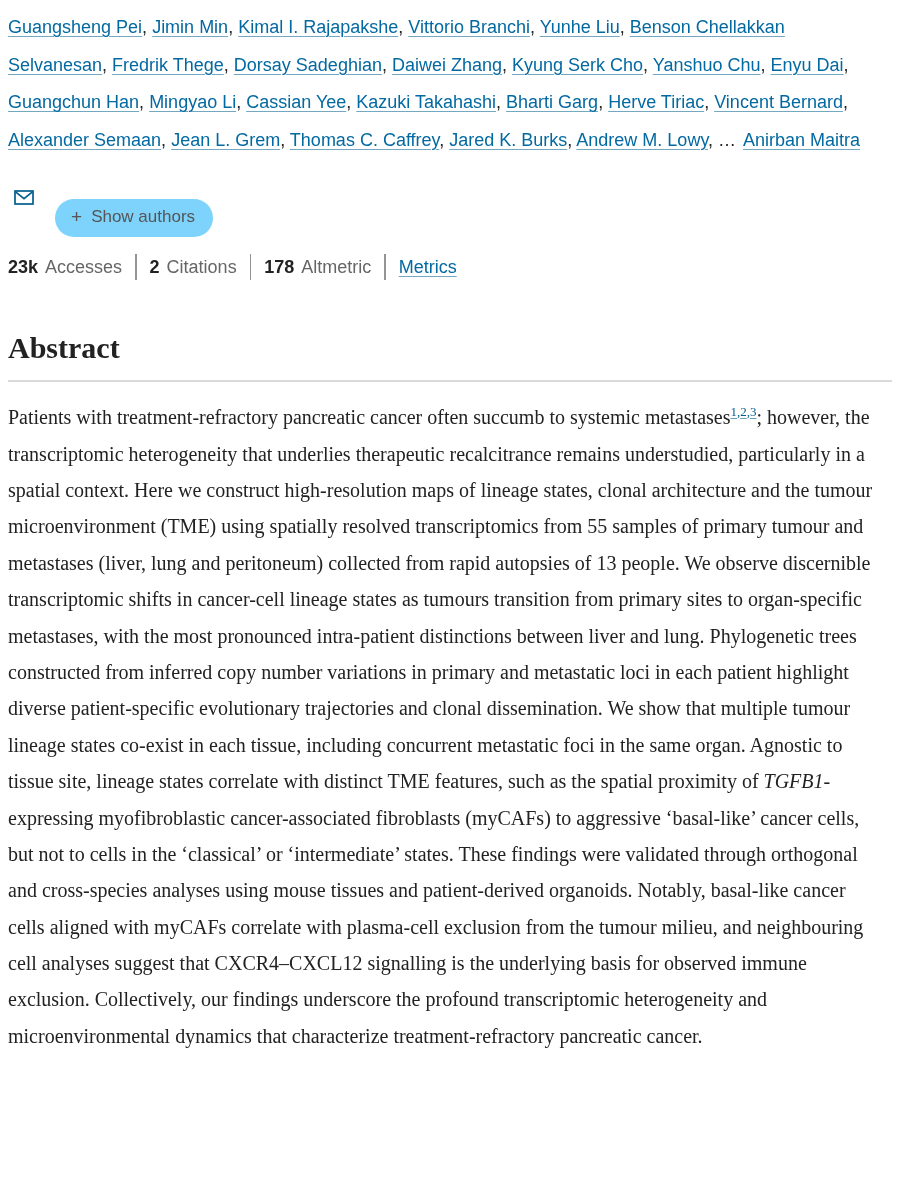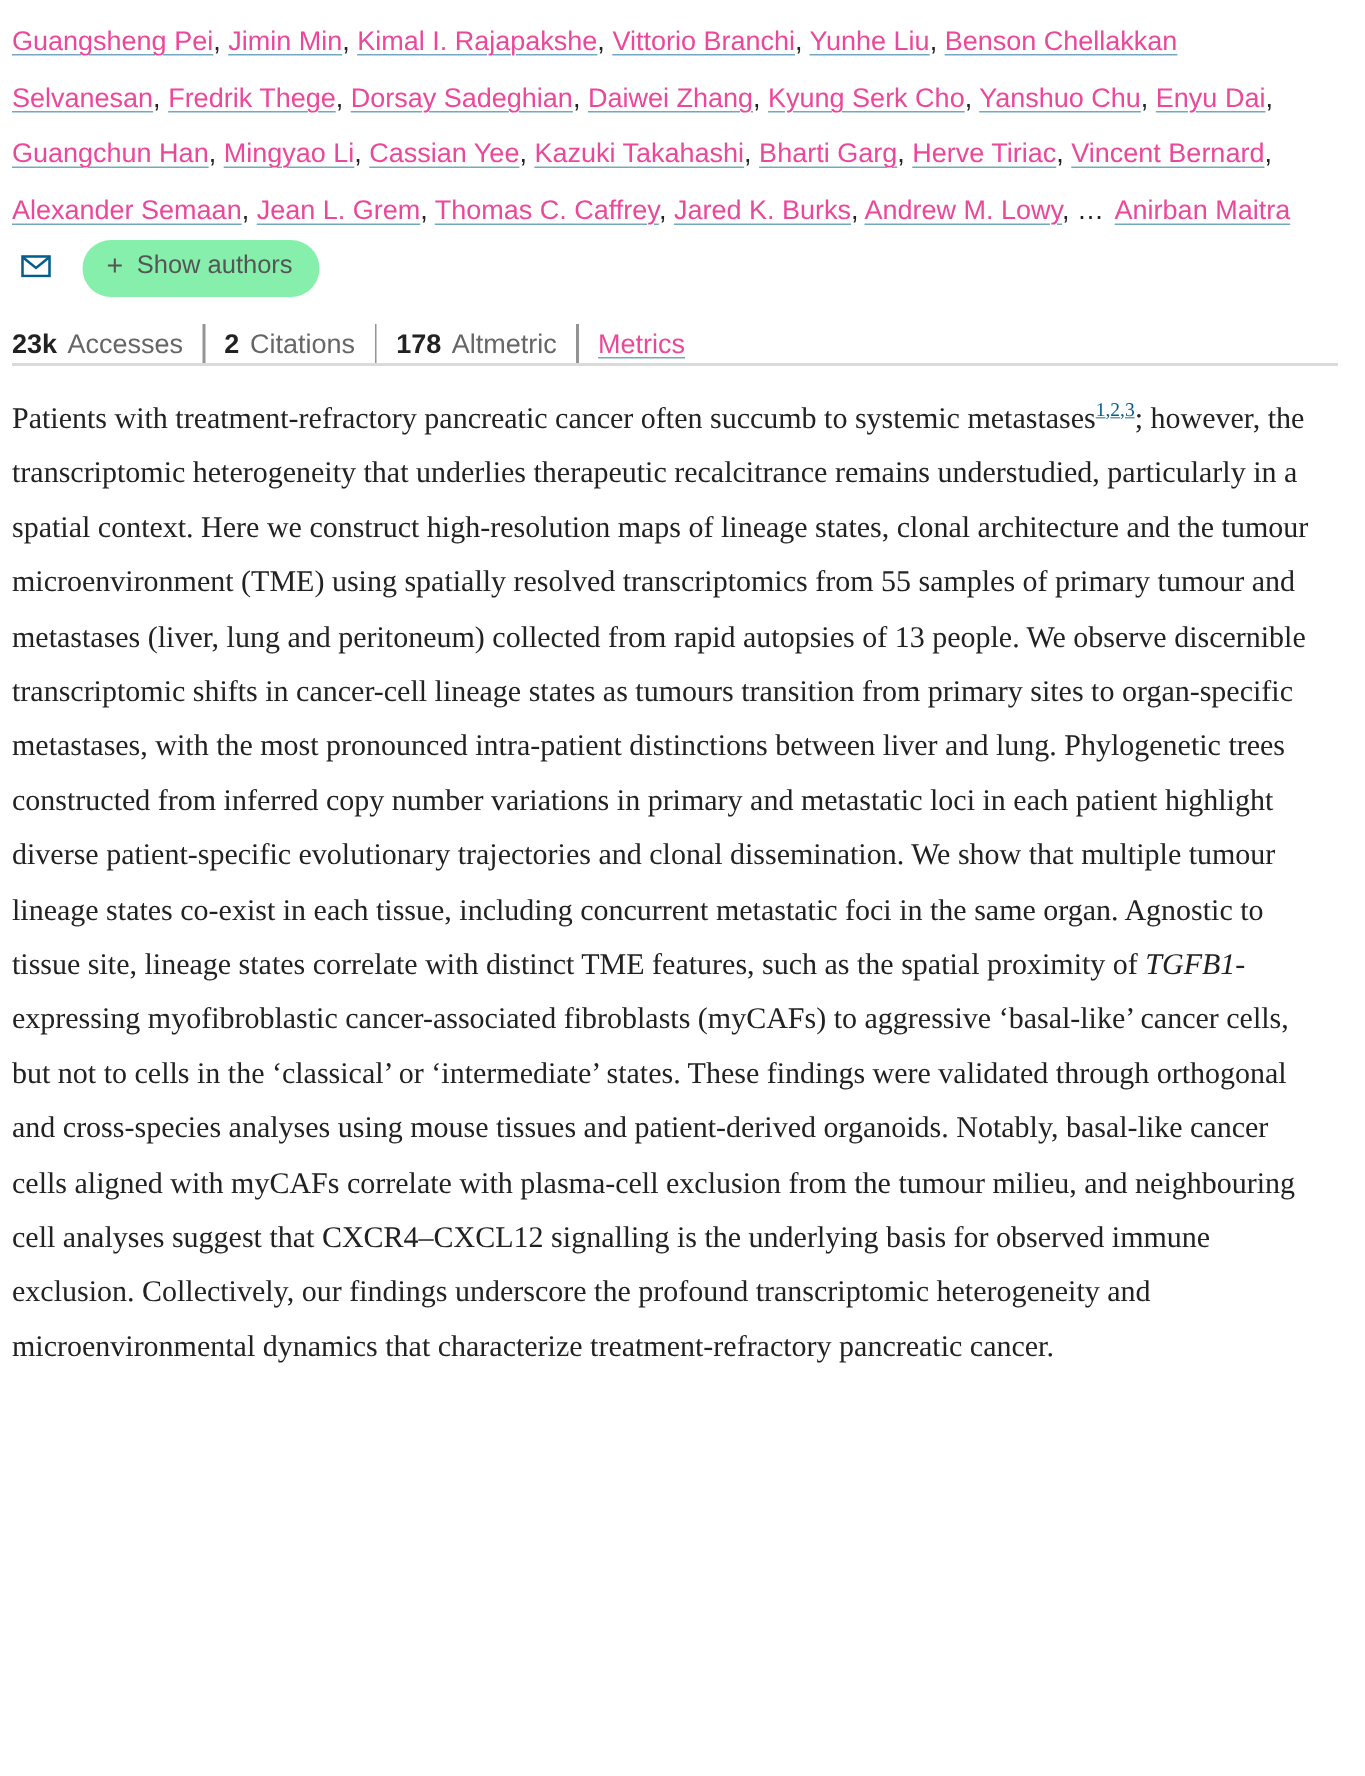--- a/index.html
+++ b/index.html
@@ -5,50 +5,51 @@
   html, body { margin: 0; padding: 0; background: #ffffff; }
   body {
     width: 910px;
     color: #222222;
     font-family: "Liberation Sans", "DejaVu Sans", sans-serif;
     -webkit-font-smoothing: antialiased;
   }
   .page { padding: 9px 26px 40px 8px; }
 
   a.link {
-    color: #ec4899;
+    color: #0369a1;
     text-decoration: underline;
     text-decoration-thickness: 1px;
     text-underline-offset: 3px;
     text-decoration-color: rgba(2,94,141,0.55);
     cursor: pointer;
   }
 
   
   .authors {
     margin: 0;
     font-size: 18px;
     line-height: 2.09;
     color: #222222;
   }
   .ellipsis { color: #222222; margin-right: 7px; }
   .email-wrap { margin-left: 6px; display: inline-block; vertical-align: -2px; cursor: pointer; }
   .show-authors {
     display: inline-block;
     margin-left: 16px;
-    background: #86efac;
+    background: #7dd3fc;
     color: #555555;
     border: none;
     border-radius: 999px;
     padding: 7px 18px 8px 16px;
     font-size: 17px;
     font-family: inherit;
     cursor: pointer;
     vertical-align: middle;
     line-height: 1.2;
+    margin-top: 40px;
   }
   .plus { margin-right: 9px; font-size: 19px; font-weight: 400; vertical-align: -1px; }
 
   
   .journal-line { margin: 27px 0 0 0; font-size: 18px; }
   .journal-name { font-style: italic; }
   .vol { font-weight: 700; margin-left: 10px; }
   .pages { margin-left: 5px; }
   .vbar {
     display: inline-block;
@@ -99,17 +100,18 @@
           <rect x="1" y="1" width="18" height="13" fill="none" stroke="#025e8d" stroke-width="1.7"></rect>
           <path d="M1.6 1.8 L10 8.6 L18.4 1.8" fill="none" stroke="#025e8d" stroke-width="1.7"></path>
         </svg></span>
     <button class="show-authors"><span class="plus">+</span><span>Show authors</span></button>
   </p>
 
 
   <p class="metrics-line"><span><span class="mval">23k</span><span class="mlabel">Accesses</span></span><span class="vbar"></span><span><span class="mval">2</span><span class="mlabel">Citations</span></span><span class="vbar"></span><span><span class="mval">178</span><span class="mlabel">Altmetric</span></span><span class="vbar"></span><a href="#" class="link">Metrics</a></p>
 
   <section class="abstract">
+    <h2>Abstract</h2>
     <div class="rule"></div>
     <p id="abstract-body" class="abstract-body"><span>Patients with treatment-refractory pancreatic cancer often succumb to systemic metastases</span><sup class="refs"><a href="#" class="ref-link">1</a>,<a href="#" class="ref-link">2</a>,<a href="#" class="ref-link">3</a></sup><span>; however, the transcriptomic heterogeneity that underlies therapeutic recalcitrance remains understudied, particularly in a spatial context. Here we construct high-resolution maps of lineage states, clonal architecture and the tumour microenvironment (TME) using spatially resolved transcriptomics from 55 samples of primary tumour and metastases (liver, lung and peritoneum) collected from rapid autopsies of 13 people. We observe discernible transcriptomic shifts in cancer-cell lineage states as tumours transition from primary sites to organ-specific metastases, with the most pronounced intra-patient distinctions between liver and lung. Phylogenetic trees constructed from inferred copy number variations in primary and metastatic loci in each patient highlight diverse patient-specific evolutionary trajectories and clonal dissemination. We show that multiple tumour lineage states co-exist in each tissue, including concurrent metastatic foci in the same organ. Agnostic to tissue site, lineage states correlate with distinct TME features, such as the spatial proximity of </span><em>TGFB1</em><span>-expressing myofibroblastic cancer-associated fibroblasts (myCAFs) to aggressive ‘basal-like’ cancer cells, but not to cells in the ‘classical’ or ‘intermediate’ states. These findings were validated through orthogonal and cross-species analyses using mouse tissues and patient-derived organoids. Notably, basal-like cancer cells aligned with myCAFs correlate with plasma-cell exclusion from the tumour milieu, and neighbouring cell analyses suggest that CXCR4–CXCL12 signalling is the underlying basis for observed immune exclusion. Collectively, our findings underscore the profound transcriptomic heterogeneity and microenvironmental dynamics that characterize treatment-refractory pancreatic cancer.</span></p>
   </section>
 
 </main>
 
 </body></html>

